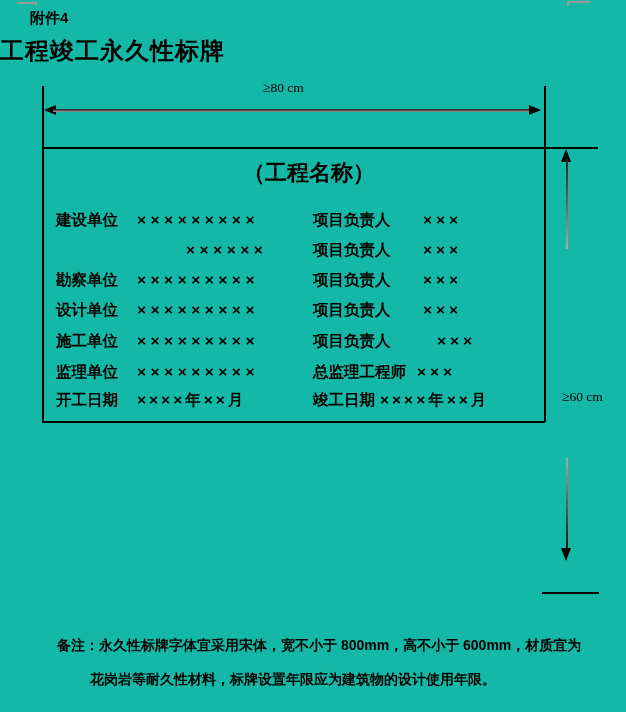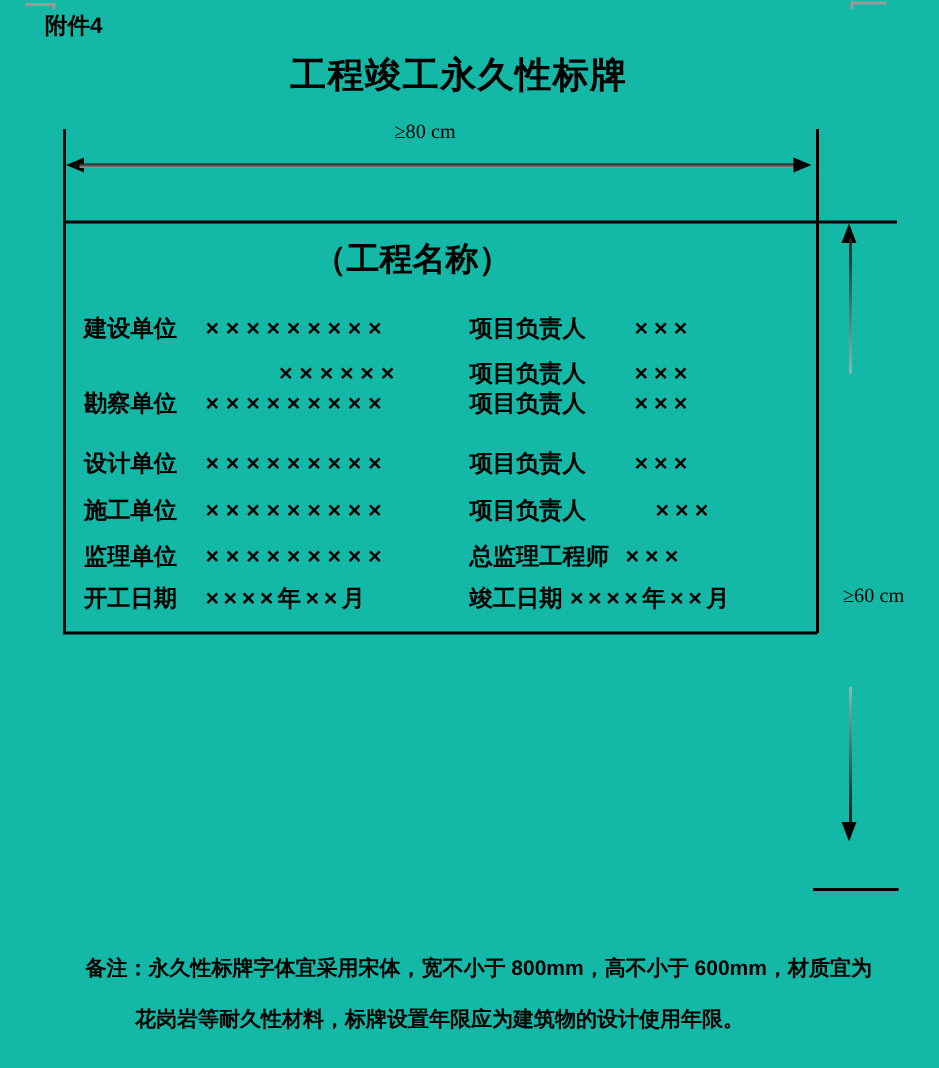--- a/index.html
+++ b/index.html
@@ -14,21 +14,20 @@
   .abs{position:absolute;}
   .line{position:absolute;background:#000;}
   .grayline{position:absolute;background:#9a9a9a;}
 
   .attachment{
     left:30px;top:9px;
     font-size:15px;font-weight:bold;line-height:1.2;
   }
   .doc-title{
     left:0;top:38px;width:612px;
-    text-align:center;
     font-size:24px;font-weight:bold;line-height:1.1;
     letter-spacing:1px;
   }
   .dim-label{
     font-family:"Liberation Serif",serif;
     font-size:13.5px;line-height:1;color:#000;
   }
   .dim-w{left:263px;top:81px;}
   .dim-h{left:562px;top:390px;}
 
@@ -65,30 +64,30 @@
     position:absolute;left:0;bottom:0;width:0;height:0;
     border-left:5.5px solid transparent;border-right:5.5px solid transparent;
     border-top:13px solid #000;
   }
 
   
   .board{left:42px;top:148px;width:503px;height:273px;}
   .board-name{
     position:absolute;left:0;top:13px;width:466px;
     text-align:center;
-    font-size:22px;font-weight:bold;line-height:1.1;
+    font-size:22px;font-weight:bold;line-height:1.1;padding-left:34px;
   }
   .row{position:absolute;left:0;width:547px;height:20px;
     font-size:15.5px;font-weight:bold;line-height:1.1;white-space:nowrap;}
   .row span{position:absolute;top:0;}
   .ll{left:14px;}
   .lv{left:95px;letter-spacing:4.5px;}
   .rl{left:271px;}
   .rv{left:381px;letter-spacing:4px;}
-  .row-1{top:63px;} .row-2{top:93px;} .row-3{top:113px;}
+  .row-1{top:63px;} .row-2{top:93px;} .row-3{top:123px;}
   .row-4{top:153px;padding-left:20px;} .row-5{top:184px;} .row-6{top:215px;} .row-7{top:243px;}
   .row-2 .lv{left:144px;}
   .row-5 .rv{left:395px;}
   .row-6 .rv{left:375px;}
   .row-7 .rv{left:338px;letter-spacing:3px;}
   .row-7 .lv{letter-spacing:3px;}
 
   .note{
     font-size:14px;font-weight:bold;line-height:1.2;white-space:nowrap;
   }

